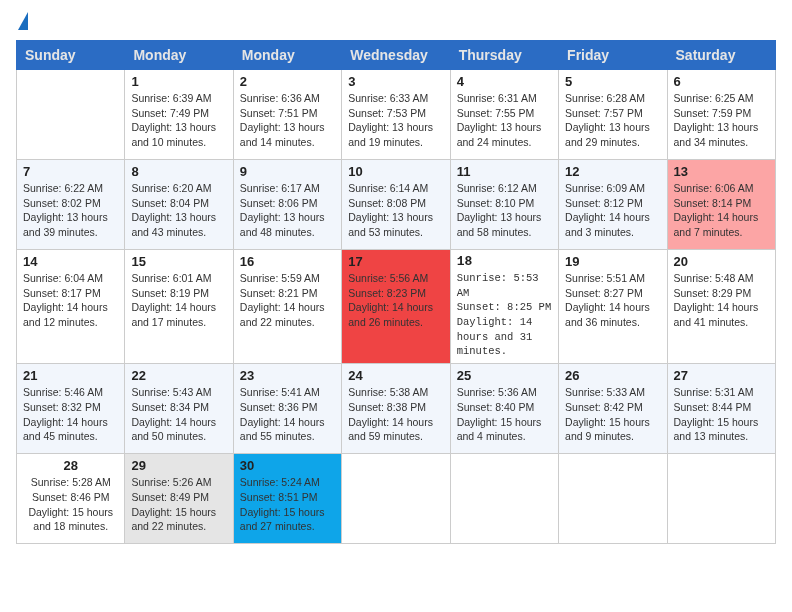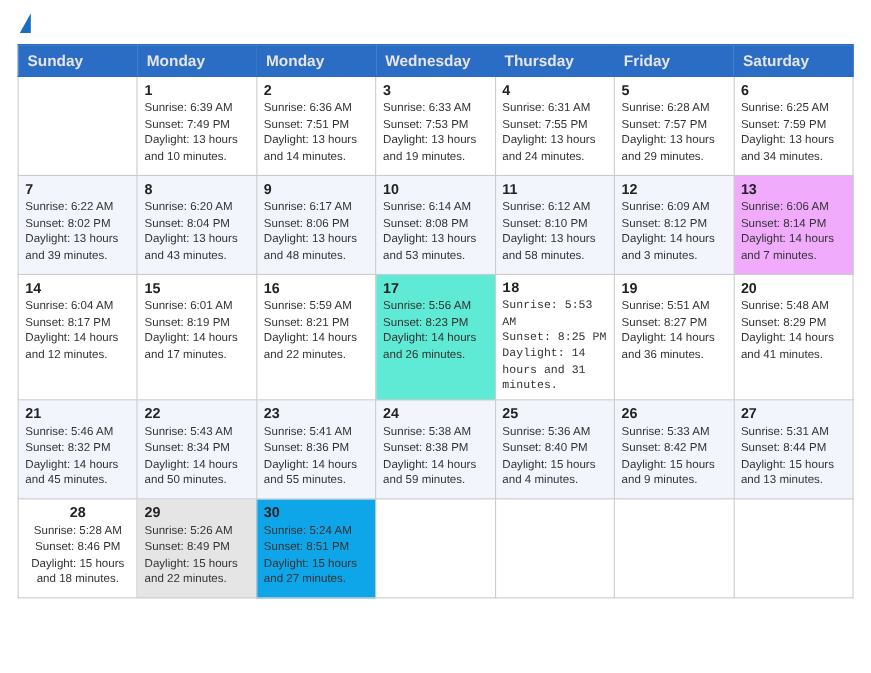--- a/index.html
+++ b/index.html
@@ -178,39 +178,39 @@
           <div class="day-info">Sunrise: 6:14 AM<br>Sunset: 8:08 PM<br>Daylight: 13 hours and 53 minutes.</div>
         </td>
         <td style="background-color: rgb(242, 246, 252);">
           <span class="day-num">11</span>
           <div class="day-info">Sunrise: 6:12 AM<br>Sunset: 8:10 PM<br>Daylight: 13 hours and 58 minutes.</div>
         </td>
         <td style="background-color: rgb(242, 246, 252);">
           <span class="day-num">12</span>
           <div class="day-info">Sunrise: 6:09 AM<br>Sunset: 8:12 PM<br>Daylight: 14 hours and 3 minutes.</div>
         </td>
-        <td style="background-color: #f0abfc;">
+        <td style="background-color: #fca5a5;">
           <span class="day-num">13</span>
           <div class="day-info">Sunrise: 6:06 AM<br>Sunset: 8:14 PM<br>Daylight: 14 hours and 7 minutes.</div>
         </td>
       </tr>
       <tr>
         <td style="background-color: rgb(255, 255, 255);">
           <span class="day-num">14</span>
           <div class="day-info">Sunrise: 6:04 AM<br>Sunset: 8:17 PM<br>Daylight: 14 hours and 12 minutes.</div>
         </td>
         <td style="background-color: rgb(255, 255, 255);">
           <span class="day-num">15</span>
           <div class="day-info">Sunrise: 6:01 AM<br>Sunset: 8:19 PM<br>Daylight: 14 hours and 17 minutes.</div>
         </td>
         <td style="background-color: rgb(255, 255, 255);">
           <span class="day-num">16</span>
           <div class="day-info">Sunrise: 5:59 AM<br>Sunset: 8:21 PM<br>Daylight: 14 hours and 22 minutes.</div>
         </td>
-        <td style="background-color: #5eead4; margin-left: 32px;">
+        <td style="background-color: #ef4444; margin-left: 32px;">
           <span class="day-num">17</span>
           <div class="day-info">Sunrise: 5:56 AM<br>Sunset: 8:23 PM<br>Daylight: 14 hours and 26 minutes.</div>
         </td>
         <td style="background-color: rgb(255, 255, 255); font-family: Liberation Mono, monospace;">
           <span class="day-num">18</span>
           <div class="day-info">Sunrise: 5:53 AM<br>Sunset: 8:25 PM<br>Daylight: 14 hours and 31 minutes.</div>
         </td>
         <td style="background-color: rgb(255, 255, 255);">
           <span class="day-num">19</span>
           <div class="day-info">Sunrise: 5:51 AM<br>Sunset: 8:27 PM<br>Daylight: 14 hours and 36 minutes.</div>

